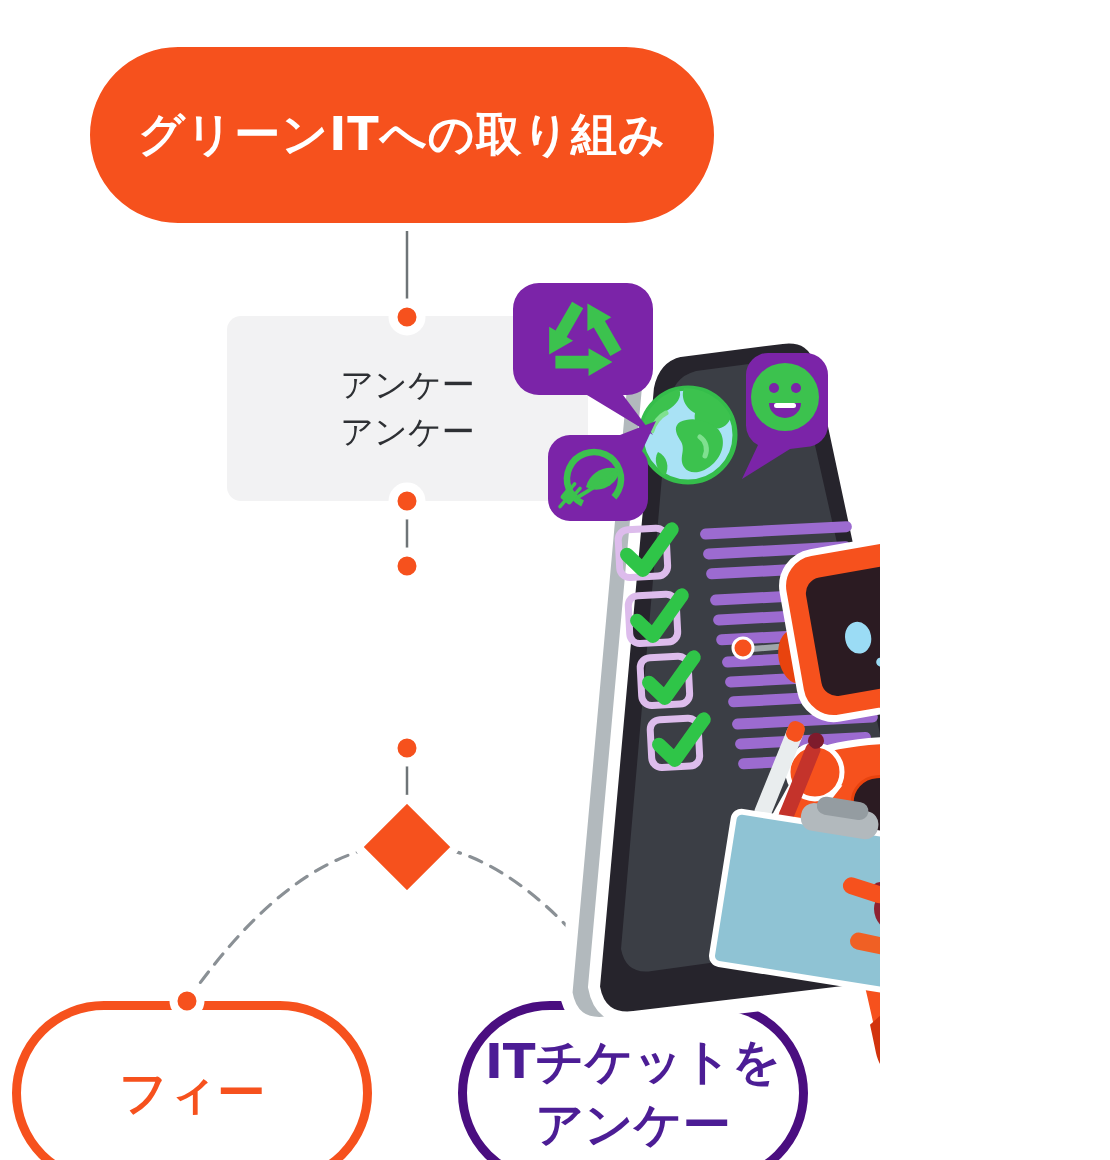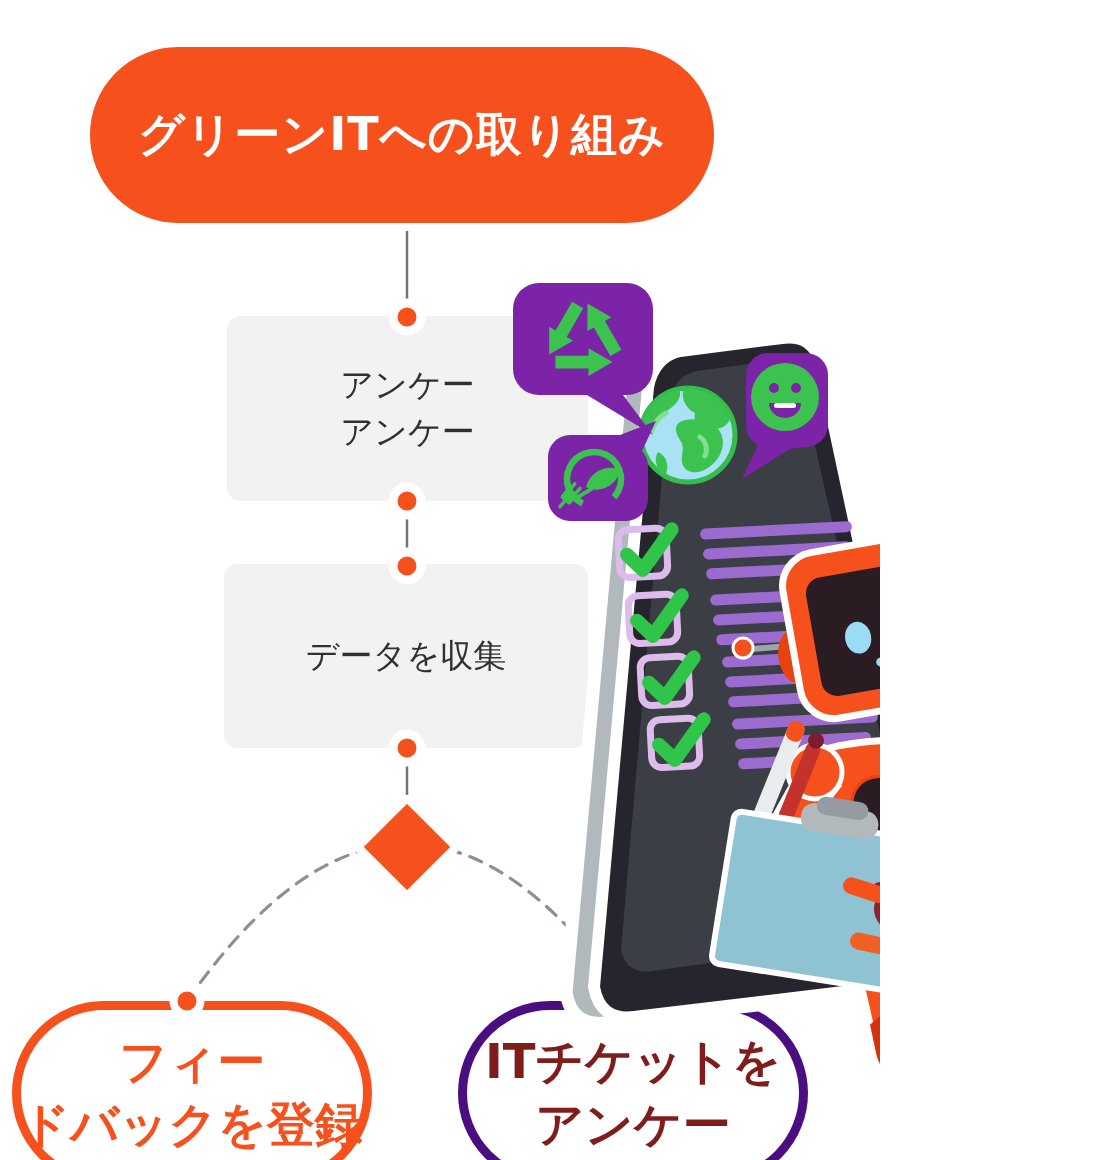--- a/index.html
+++ b/index.html
@@ -29,45 +29,41 @@
   
   .branch-pill{
     position:absolute;background:#ffffff;border-radius:95px;box-sizing:border-box;
     display:flex;flex-direction:column;align-items:center;justify-content:center;
     z-index:1;text-align:center;
   }
   .branch-pill span{font-size:48px;font-weight:bold;line-height:1.32;}
   .branch-left{left:12px;top:966px;width:360px;height:184px;border:9px solid #f6511d;}
   .branch-left span{color:#f6511d;}
   .branch-right{left:458px;top:966px;width:350px;height:184px;border:9px solid #4a0e80;}
-  .branch-right span{color:#7f1d1d;}
+  .branch-right span{color:#4c1d95;}
   #connectors{z-index:2;}
   #illus{z-index:3;}
 </style>
 </head>
 <body>
 
 <div class="canvas">
 
   <div class="title-pill">
     <span>グリーンITへの取り組み</span>
   </div>
 
   <div class="step-box step-1">
     <span>アンケー</span>
     <span>アンケー</span>
   </div>
 
-  <div class="step-box step-2">
-    <span>データを収集</span>
-  </div>
 
   <div class="branch-pill branch-left">
     <span>フィー</span>
-    <span>ドバックを登録</span>
   </div>
 
   <div class="branch-pill branch-right">
     <span>ITチケットを</span>
     <span>アンケー</span>
   </div>
 
   <svg id="connectors" class="layer" width="1110" height="1160" viewBox="0 0 1110 1160">
     <line x1="407" y1="196" x2="407" y2="282" stroke="#6e7477" stroke-width="2.5"></line>
     <line x1="407" y1="466" x2="407" y2="531" stroke="#6e7477" stroke-width="2.5"></line>

